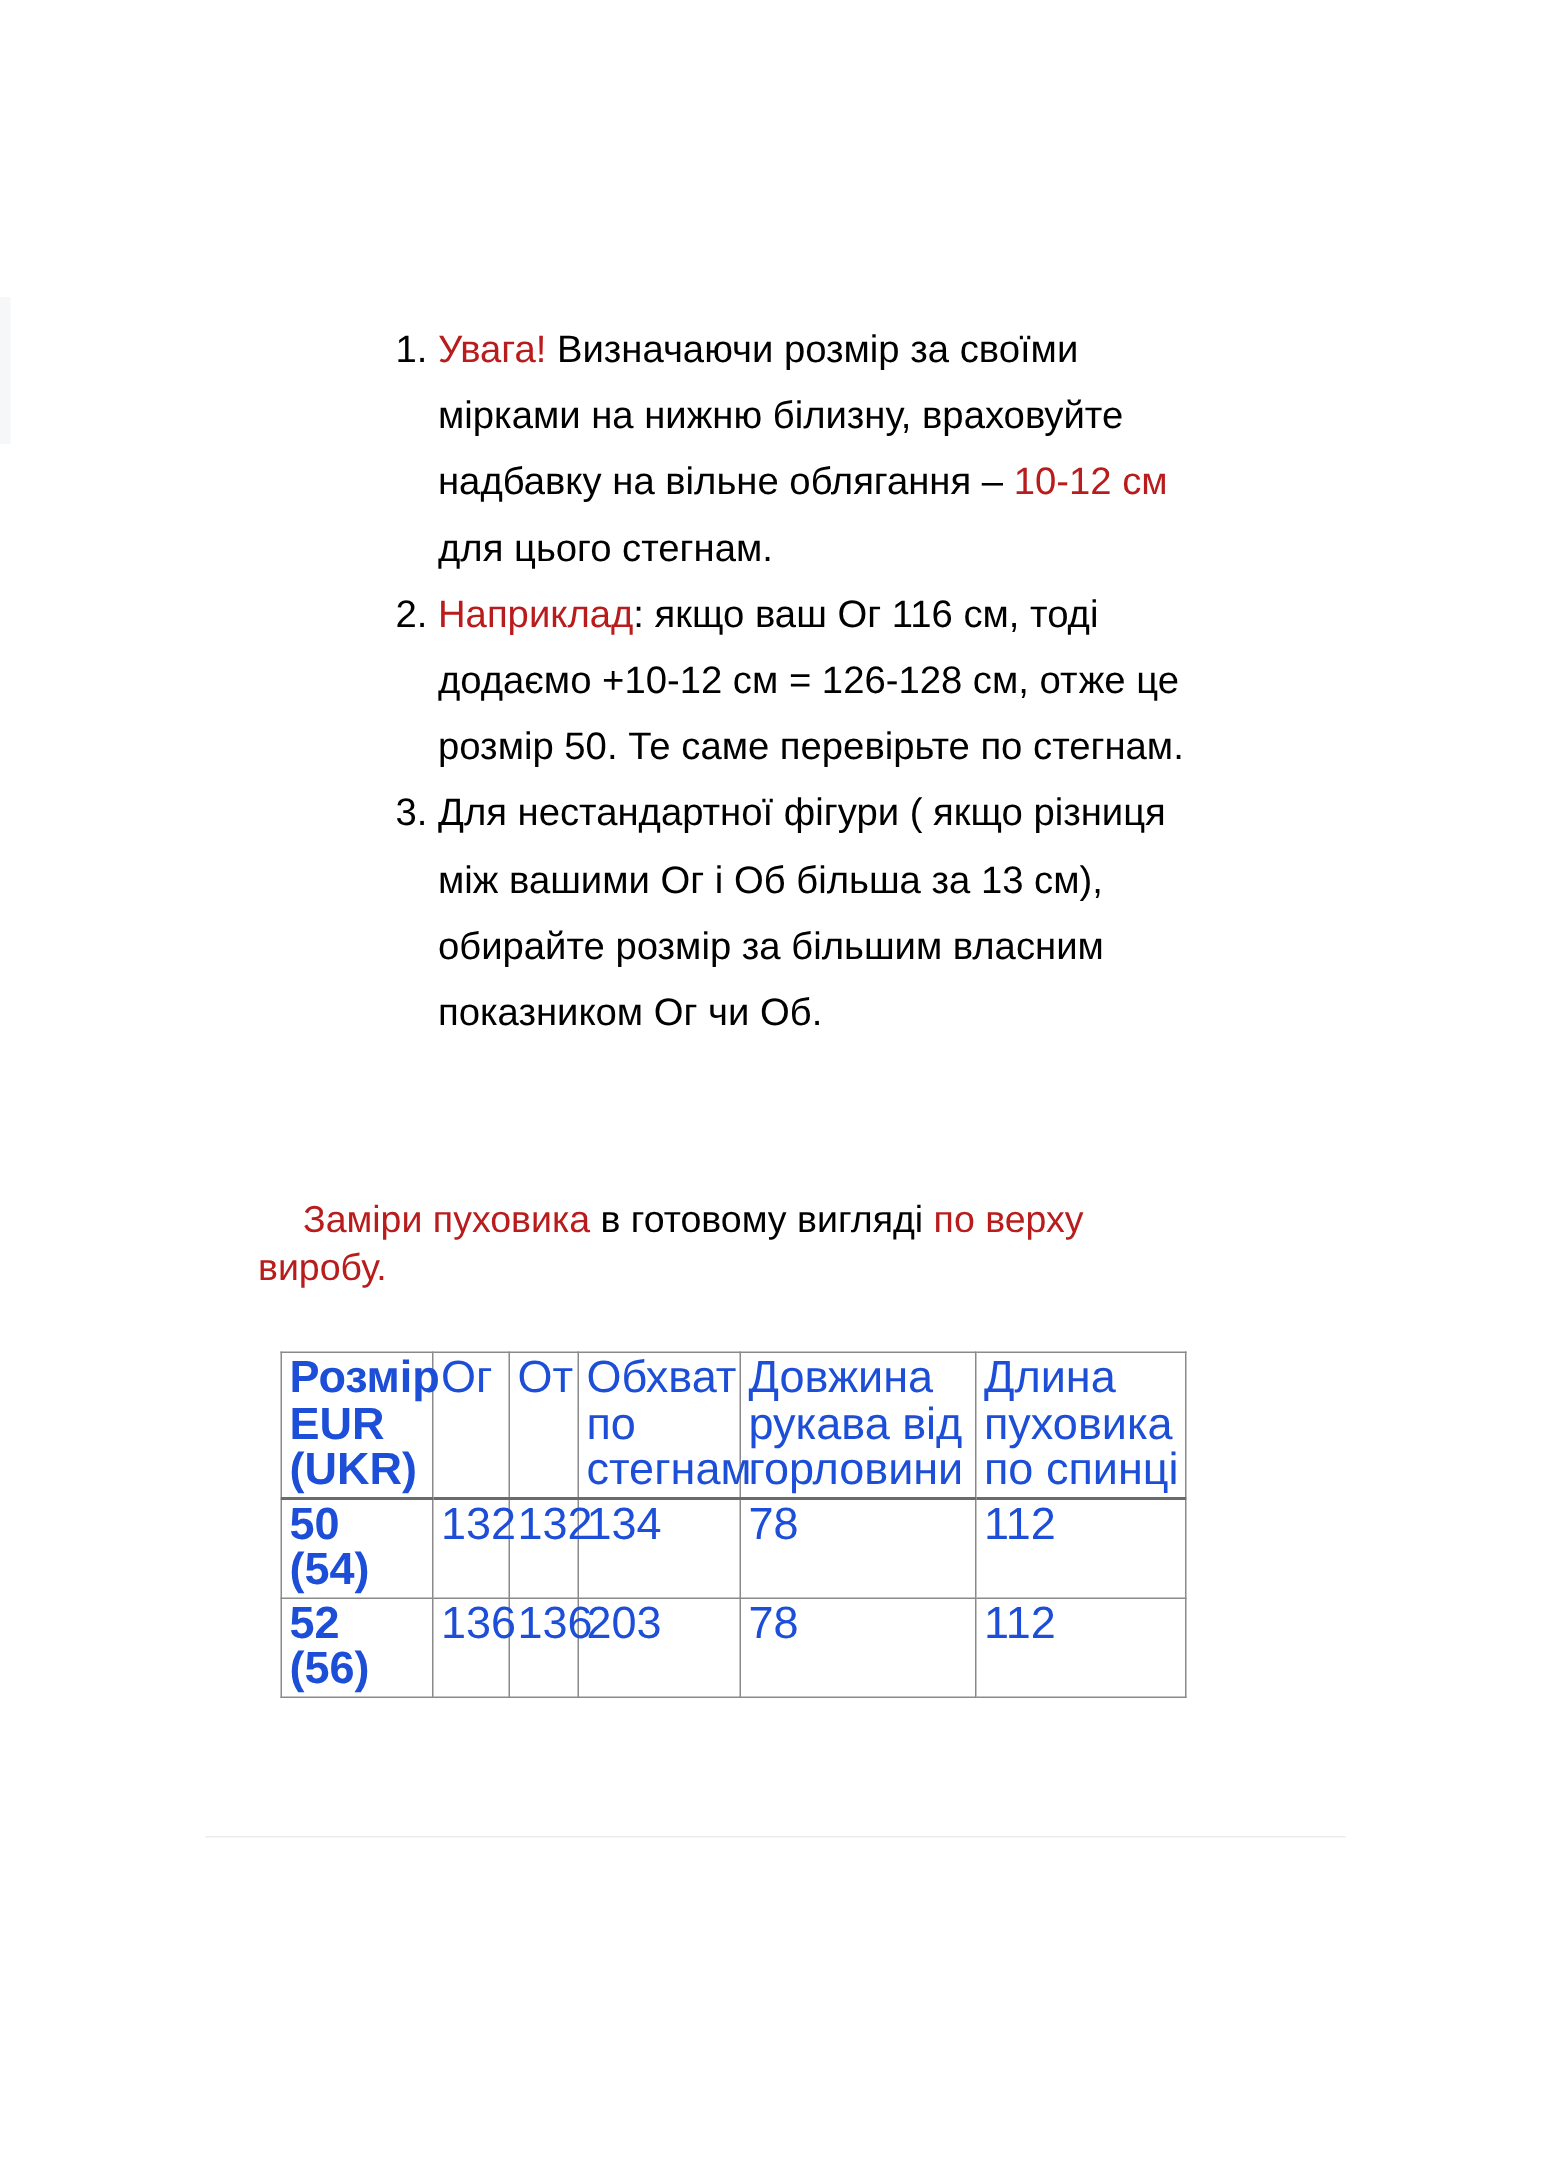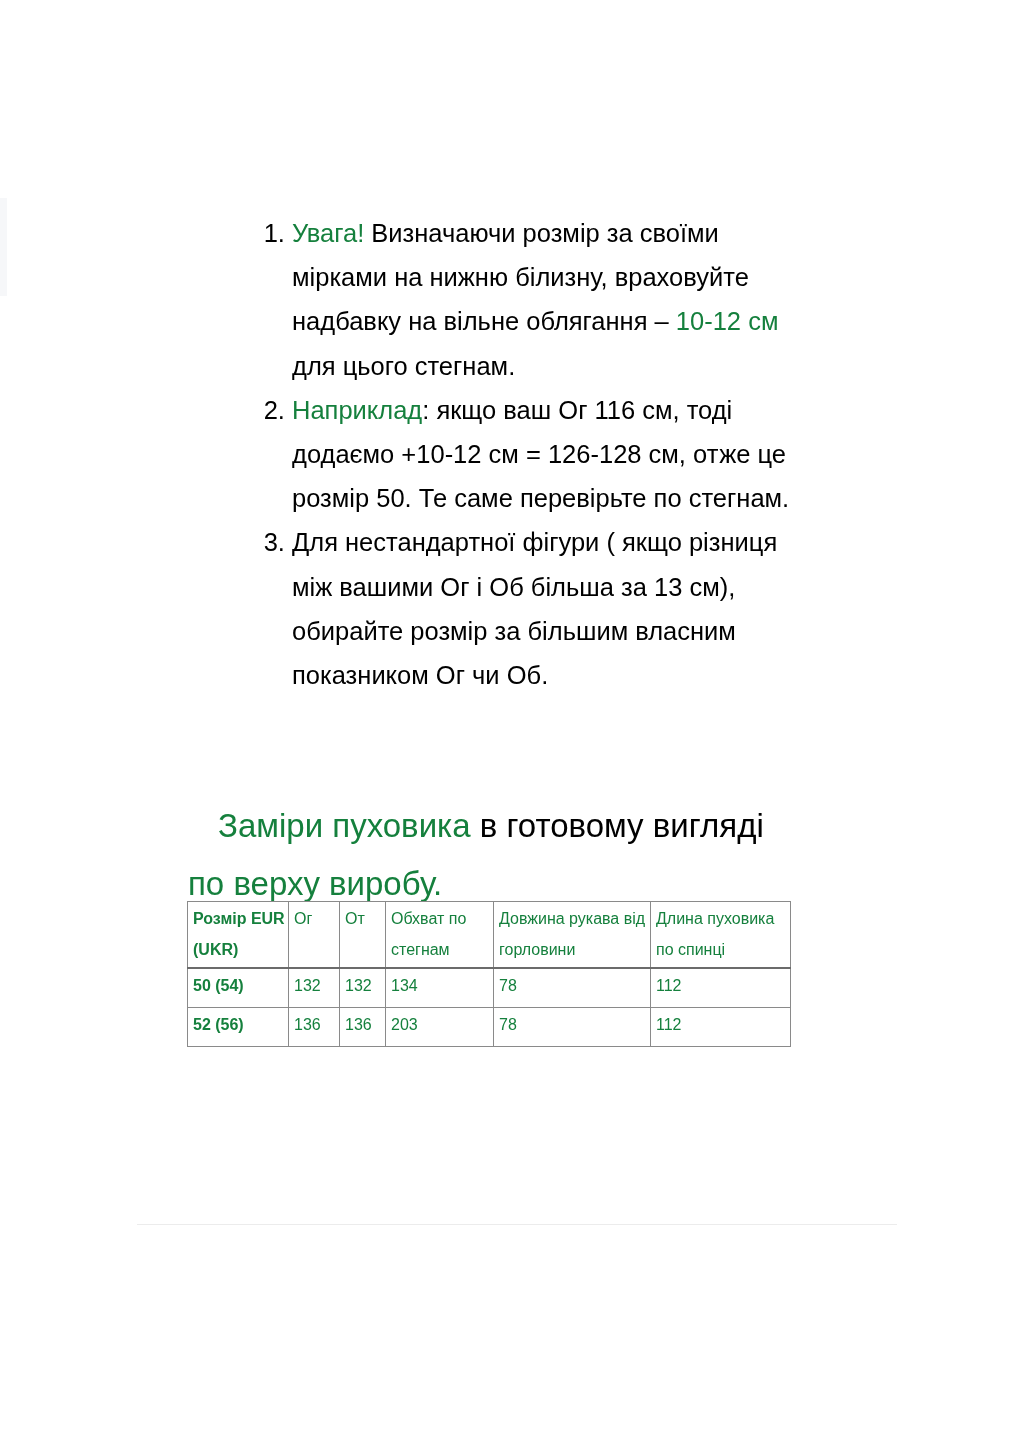--- a/index.html
+++ b/index.html
@@ -56,46 +56,46 @@
     padding: 0;
   }
   ol.notes > li::marker {
     color: #000000;
     font-size: 25.5px;
   }
   .li-text {
     display: block;
   }
 
-  .red { color: #15803d; }
+  .red { color: #b91c1c; }
   .blk { color: #000000; }
 
   
   .measure-para {
     position: absolute;
-    left: 188px;
+    left: 172px;
     top: 797px;
     width: 600px;
     margin: 0;
-    font-size: 33px;
-    line-height: 58px;
+    font-size: 25px;
+    line-height: 32px;
     text-indent: 30px;
   }
 
   
   table.size-table {
     position: absolute;
     left: 187px;
     top: 901px;
     width: 603px;
     border-collapse: collapse;
     table-layout: fixed;
-    font-size: 16px;
+    font-size: 30px;
     line-height: 30.5px;
-    color: #15803d;
+    color: #1d4ed8;
   }
   table.size-table col.c0 { width: 101px; }
   table.size-table col.c1 { width: 51px; }
   table.size-table col.c2 { width: 46px; }
   table.size-table col.c3 { width: 108px; }
   table.size-table col.c4 { width: 157px; }
   table.size-table col.c5 { width: 140px; }
 
   table.size-table th,
   table.size-table td {

